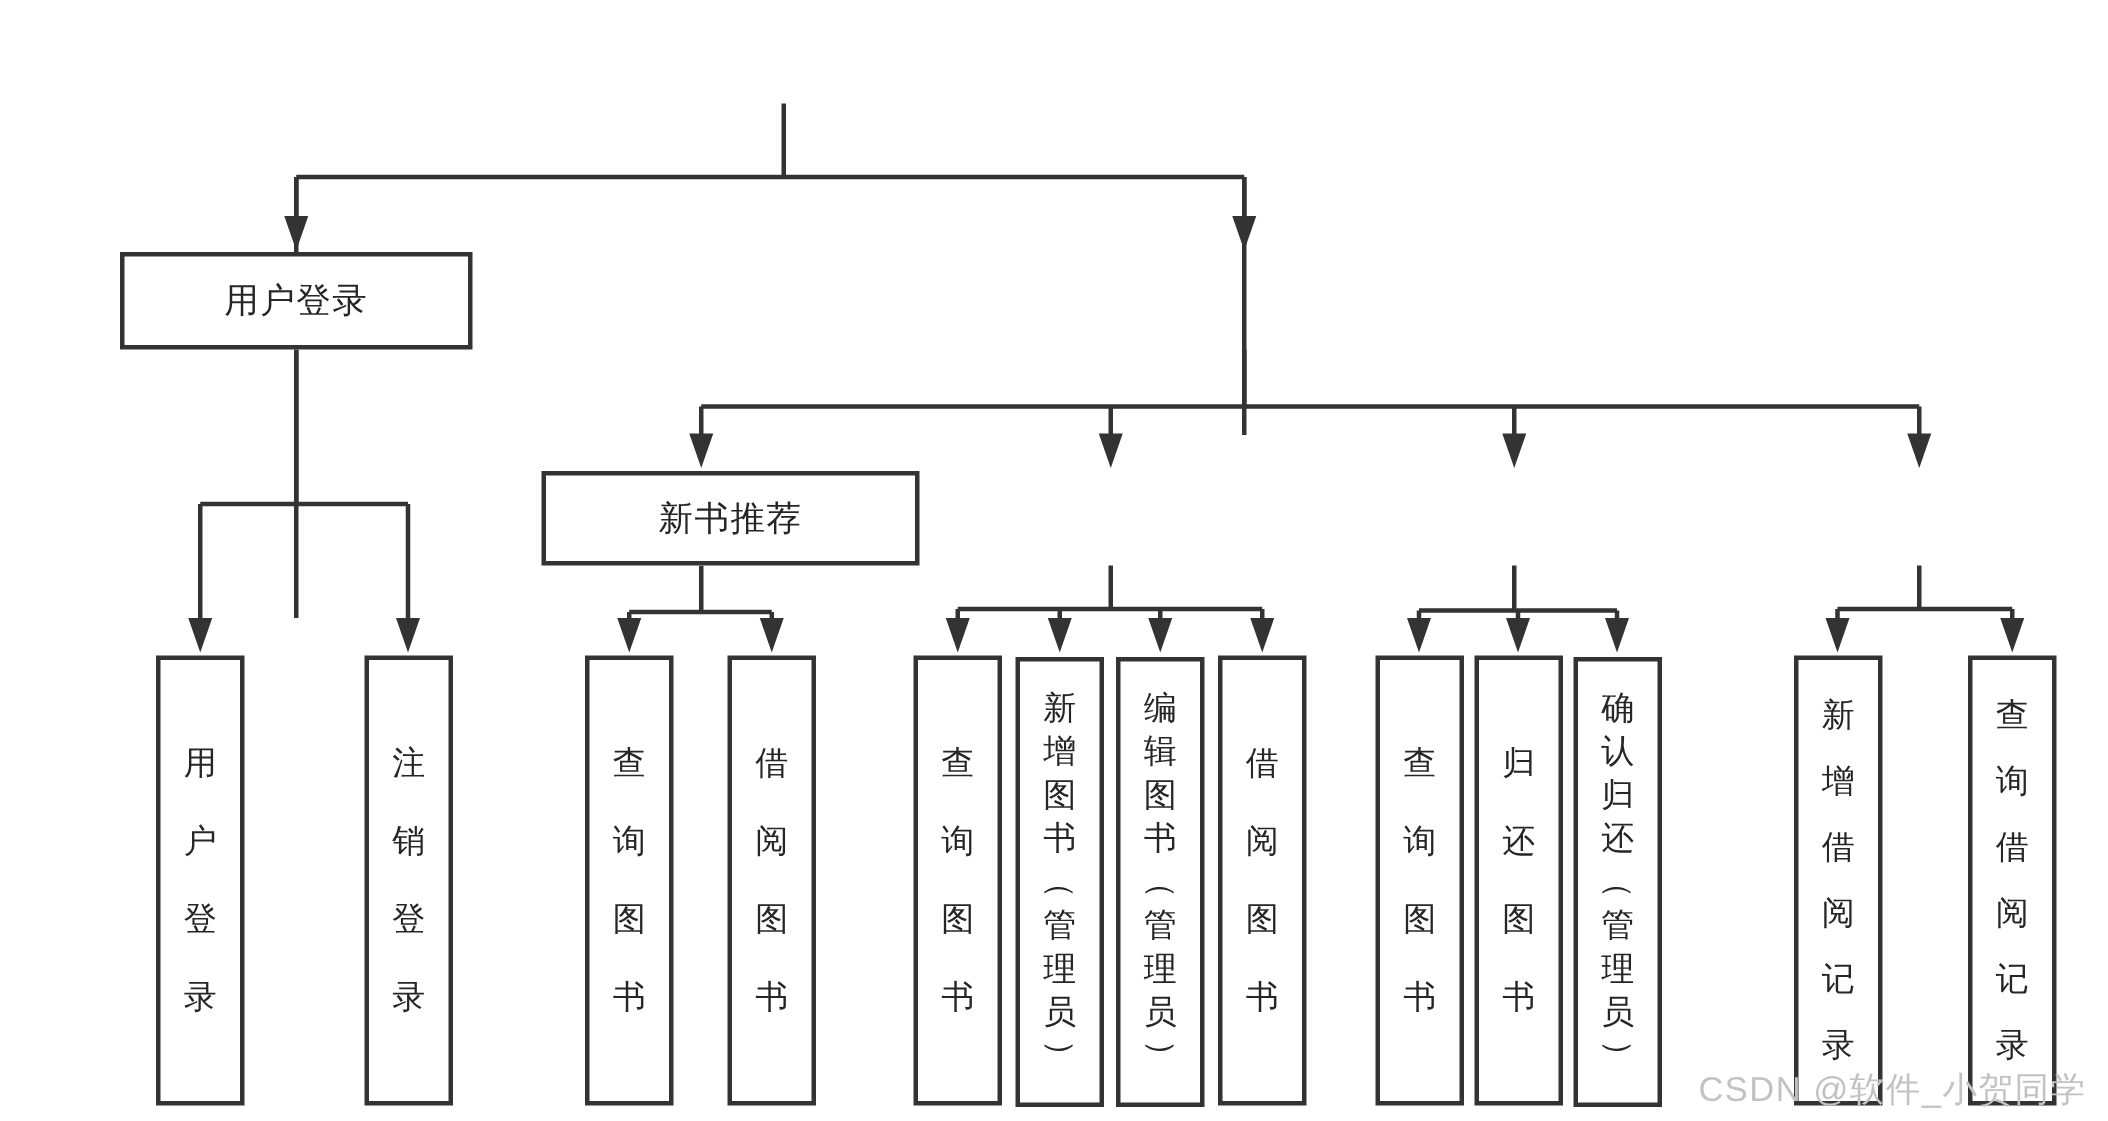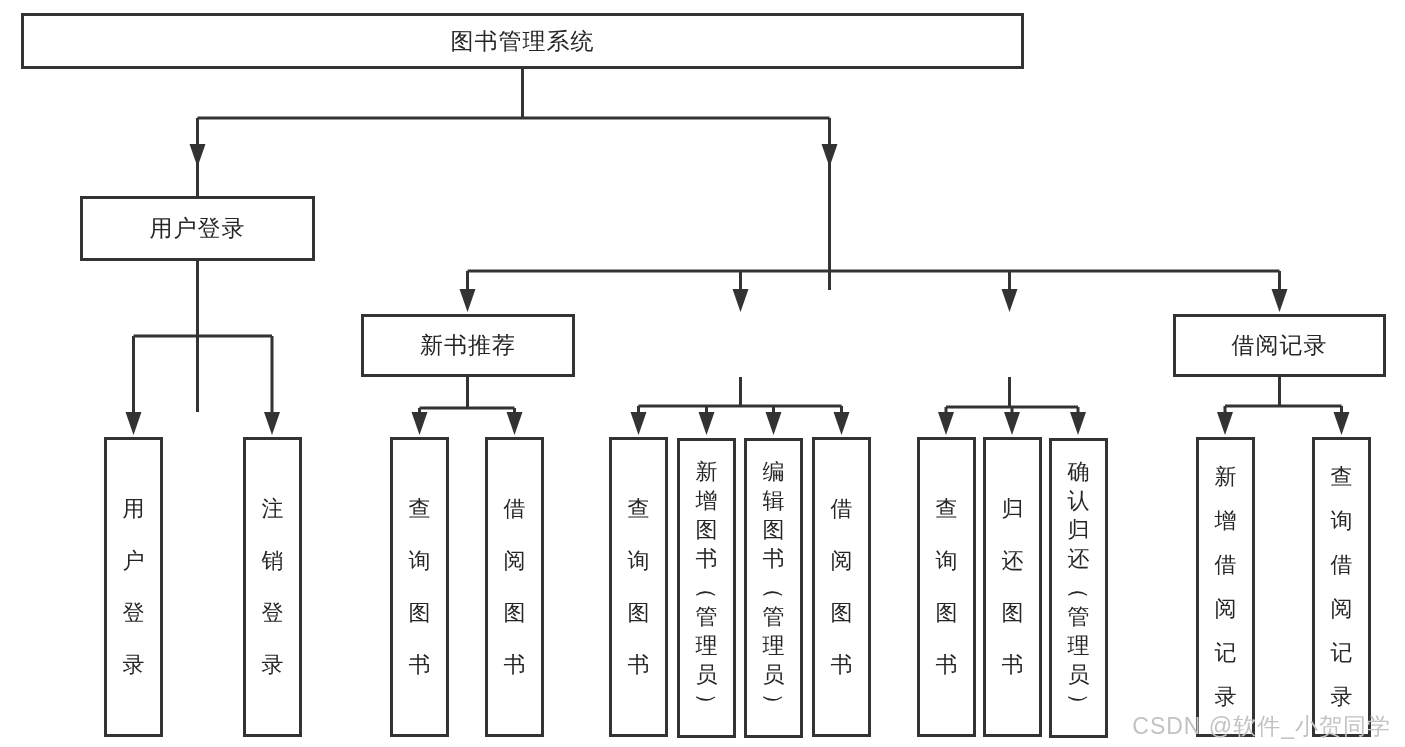--- a/index.html
+++ b/index.html
@@ -88,26 +88,24 @@
     <path class="cline" d="M1009.5 377 V407 M946 407 H1078 M946 407 V414 M1012 407 V414 M1078 407 V414"></path>
     <polygon class="carrow" points="938,412 954,412 946,435"></polygon>
     <polygon class="carrow" points="1004,412 1020,412 1012,435"></polygon>
     <polygon class="carrow" points="1070,412 1086,412 1078,435"></polygon>
 
     <path class="cline" d="M1279.5 377 V406 M1225 406 H1341.5 M1225 406 V414 M1341.5 406 V414"></path>
     <polygon class="carrow" points="1217,412 1233,412 1225,435"></polygon>
     <polygon class="carrow" points="1333.5,412 1349.5,412 1341.5,435"></polygon>
   </svg>
 
-  <div class="box" style="left:21px; top:13px; width:1003px; height:56px;">图书管理系统</div>
-
-  <div class="box" style="left:80px; top:168px; width:235px; height:65px;margin-top:28px;">用户登录</div>
-
-  <div class="box" style="left:361px; top:314px; width:214px; height:63px;">新书推荐</div>
-  <div class="box" style="left:1173px; top:314px; width:213px; height:63px;">借阅记录</div>
+
+  <div class="box" style="left:80px; top:168px; width:235px; height:65px;">用户登录</div>
+
+  <div class="box" style="left:361px; top:314px; width:252px; height:63px;">新书推荐</div>
 
   <div class="box leaf" style="left: 104px; top: 437px; width: 59px; height: 300px; gap: 30px;">
       <span>用</span>
       <span>户</span>
       <span>登</span>
       <span>录</span>
     </div>
   <div class="box leaf" style="left: 243px; top: 437px; width: 59px; height: 300px; gap: 30px;">
       <span>注</span>
       <span>销</span>

